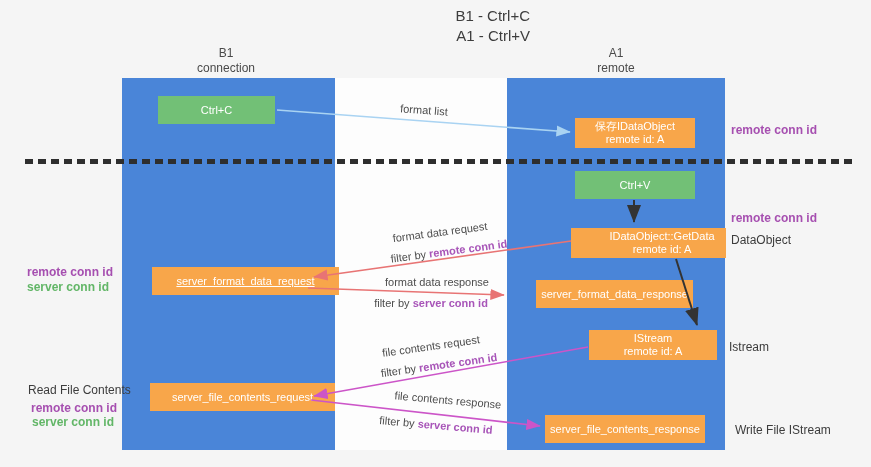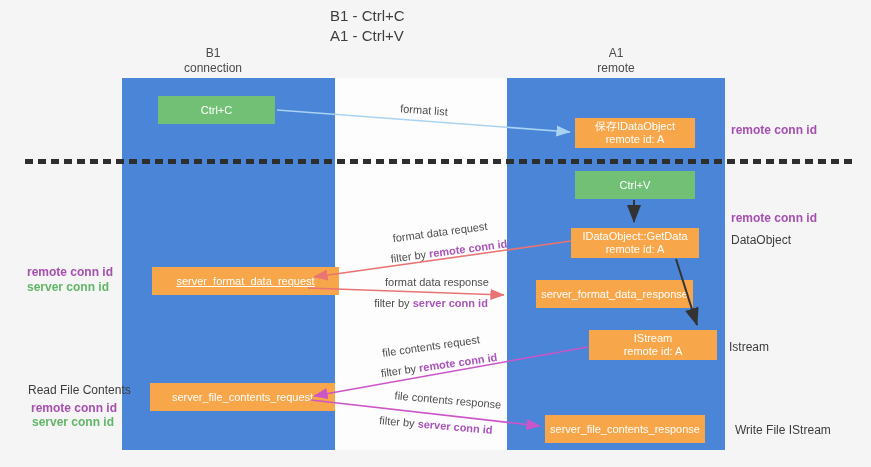--- a/index.html
+++ b/index.html
@@ -7,27 +7,27 @@
     width:871px;height:467px;
     background:#f5f5f5;
     font-family:"Liberation Sans", sans-serif;
     position:relative;
     overflow:hidden;
   }
   .canvas{position:absolute;inset:0;width:871px;height:467px;}
 
   .title{
     position:absolute;left:330px;top:6px;width:200px;
-    text-align:left;font-size:15px;line-height:20px;color:#3d3d3d;
+    text-align:right;font-size:15px;line-height:20px;color:#3d3d3d;
   }
   .col-header{
     position:absolute;top:46px;width:120px;text-align:center;
     font-size:12px;line-height:15px;color:#4a4a4a;
   }
-  .col-header.left{left:153px;}
+  .col-header.left{left:166px;}
   .col-header.right{left:556px;}
 
   .lane-strip{position:absolute;left:335px;top:78px;width:172px;height:372px;background:#fdfdfd;}
   .column{position:absolute;top:78px;height:372px;background:#4a85d8;}
   .column.left{left:122px;width:213px;}
   .column.right{left:507px;width:218px;}
 
   .dashed-line{
     position:absolute;left:25px;top:159px;width:832px;height:5px;
     background:repeating-linear-gradient(90deg,#2e2e2e 0 8px,transparent 8px 13px);
@@ -86,21 +86,21 @@
 
   <div class="box orange" style="left:575px;top:118px;width:120px;height:30px;">
     <div>保存IDataObject</div>
     <div>remote id: A</div>
   </div>
 
   <div class="box green" style="left:575px;top:171px;width:120px;height:28px;">
     <span>Ctrl+V</span>
   </div>
 
-  <div class="box orange" style="left:571px;top:228px;width:128px;height:30px;">
+  <div class="box orange" style="left:571px;top:228px;width:128px;height:30px;padding-left:27px;">
     <div>IDataObject::GetData</div>
     <div>remote id: A</div>
   </div>
 
   <div class="box orange" style="left:152px;top:267px;width:187px;height:28px;text-decoration:underline;">
     <span>server_format_data_request</span>
   </div>
 
   <div class="box orange" style="left:536px;top:280px;width:157px;height:28px;">
     <span>server_format_data_response</span>

